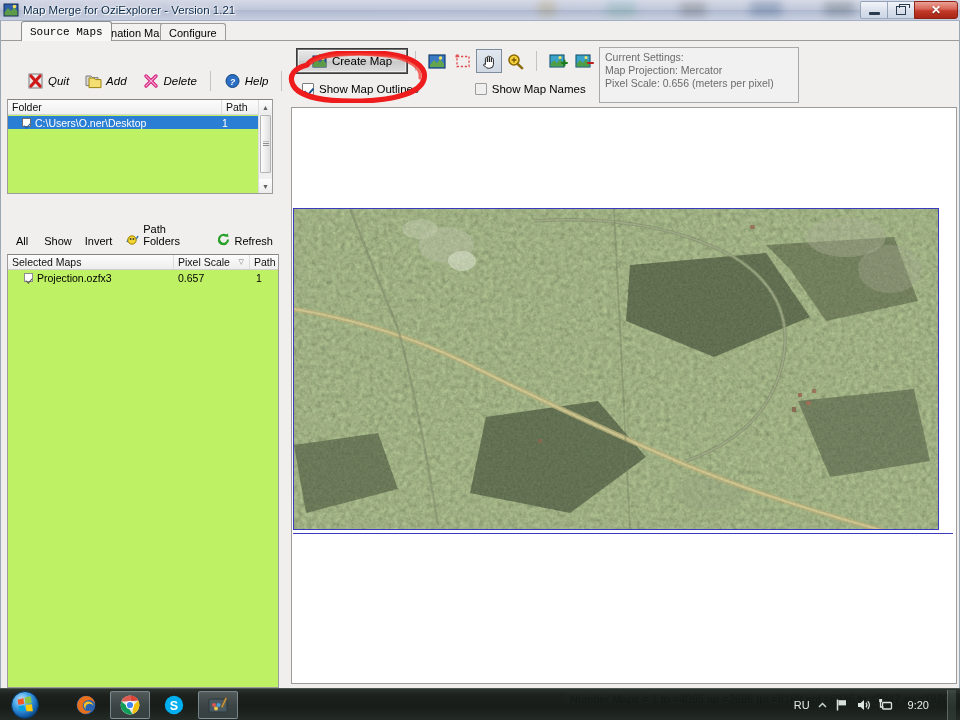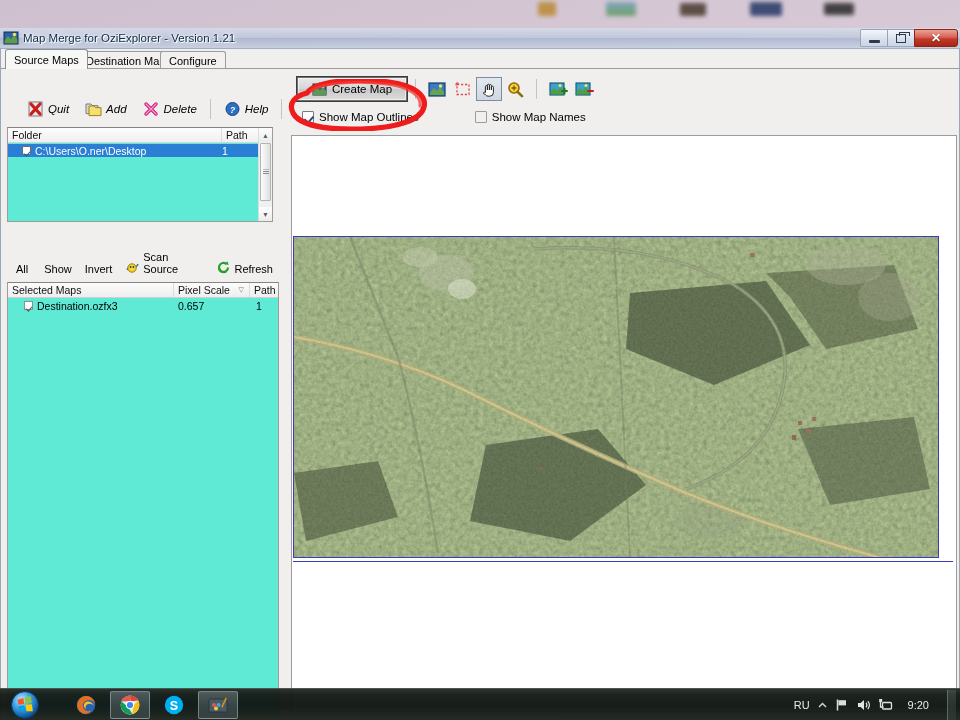--- a/index.html
+++ b/index.html
@@ -20,21 +20,21 @@
   }
   .desk-icon {
     position: absolute;
     filter: blur(2.2px);
     opacity: .85;
   }
 
   
   #appwin {
     position: absolute; left: 0; top: 0;
-    width: 960px; height: 688px; margin-top: 28px;
+    width: 960px; height: 688px;
   }
 
   
   #titlebar {
     position: absolute; left: 0; top: 0; width: 960px; height: 21px;
     background: linear-gradient(180deg, rgba(215,225,238,.72) 0%, rgba(183,200,221,.68) 48%,
                 rgba(160,180,206,.70) 52%, rgba(196,211,230,.72) 100%);
     border-bottom: 1px solid rgba(120,140,165,.55);
     display: flex; align-items: center;
     backdrop-filter: blur(4px);
@@ -121,21 +121,21 @@
     display: flex; align-items: center; gap: 4px;
     height: 26px; padding: 0 7px;
     font-size: 11.5px; color: #000; cursor: default;
     background: transparent; border: 1px solid transparent;
   }
   .tbtn .ic { width: 17px; height: 16px; position: relative; flex: none; }
   .vsep { width: 1px; height: 20px; background: #c3c3c3; margin: 0 5px; }
 
   .panel-box {
     position: absolute;
-    background: #5eead4;
+    background: #bef264;
     border: 1px solid #9c9c9c;
     border-top-color: #848484;
   }
 
   
   #folderlist { left: 4px; top: 56px; width: 266px; height: 95px; }
   .lst-header {
     position: absolute; left: 0; top: 0; right: 0; height: 15px;
     background: linear-gradient(180deg,#fcfcfc,#f0f0f0);
     border-bottom: 1px solid #d6d6d6;
@@ -393,21 +393,21 @@
         </div>
         <div class="wc close">
           <span>✕</span>
         </div>
       </div>
     </div>
 
     <div id="client">
 
       <div id="tabstrip">
-        <div class="tab active" style="left:4px;">
+        <div class="tab active" style="left:20px;font-family:Liberation Mono, monospace;">
           <span>Source Maps</span>
         </div>
         <div class="tab" style="left:76px;">
           <span>Destination Map</span>
         </div>
         <div class="tab" style="left:159px;">
           <span>Configure</span>
         </div>
         <div id="tabline"></div>
       </div>
@@ -486,21 +486,21 @@
           </div>
           <div class="sbtn">
             <span class="ic" style="width:15px;height:15px;">
               <svg width="15" height="15" viewBox="0 0 15 15">
                 <path d="M2 10 q3 -7 6 -4 q3 3 5 -2" stroke="#1b6fb5" stroke-width="1.4" fill="none"></path>
                 <circle cx="7" cy="8" r="4.2" fill="#f3d531" stroke="#9e7f08"></circle>
                 <circle cx="5.6" cy="7" r=".9" fill="#3a3a3a"></circle>
                 <circle cx="8.4" cy="7" r=".9" fill="#3a3a3a"></circle>
               </svg>
             </span>
-            <span>Scan Source</span>
+            <span>Path Folders</span>
           </div>
           <div class="sbtn">
             <span class="ic" style="width:15px;height:15px;">
               <svg width="15" height="15" viewBox="0 0 15 15">
                 <path d="M12 7.5 a4.5 4.5 0 1 1 -1.6 -3.5" stroke="#28a028" stroke-width="2.2" fill="none"></path>
                 <path d="M11.6 1.2 L12.6 5 L8.8 4.2 Z" fill="#28a028"></path>
                 <path d="M3 8 a4.5 4.5 0 0 0 7.5 3" stroke="#28a028" stroke-width="2.2" fill="none"></path>
               </svg>
             </span>
             <span>Refresh</span>
@@ -511,21 +511,21 @@
           <div class="slist-head">
             <div class="col" style="width:166px;border-right:1px solid #dcdcdc;display:flex;align-items:center;padding-left:4px;">Selected Maps</div>
             <div class="col" style="width:76px;border-right:1px solid #dcdcdc;display:flex;align-items:center;padding-left:4px;position:relative;">
               <span>Pixel Scale</span>
               <span class="sortmark">▽</span>
             </div>
             <div class="col" style="width:28px;display:flex;align-items:center;padding-left:4px;">Path</div>
           </div>
           <div class="maprow">
             <span class="chk checked gray" style="margin-left:16px;"></span>
-            <span>Destination.ozfx3</span>
+            <span>Projection.ozfx3</span>
             <span style="position:absolute;left:170px;">0.657</span>
             <span style="position:absolute;left:248px;">1</span>
           </div>
         </div>
 
         <div id="hsb">
           <div class="harr">◀</div>
           <div class="hthumb">
             <span class="hgrip"></span>
           </div>
@@ -605,20 +605,25 @@
           <div class="cbx" style="margin-left:13px;">
             <span class="cbox on"></span>
             <span>Show Map Outlines</span>
           </div>
           <div class="cbx" style="margin-left:32px;padding-left:24px;">
             <span class="cbox off"></span>
             <span>Show Map Names</span>
           </div>
         </div>
 
+        <div id="settingsbox">
+          <div>Current Settings:</div>
+          <div>Map Projection: Mercator</div>
+          <div>Pixel Scale: 0.656 (meters per pixel)</div>
+        </div>
 
         <div id="mapcanvas">
           <div id="mapimg">
             <svg width="644" height="320" viewBox="0 0 322 160" preserveAspectRatio="none" style="display:block;image-rendering:pixelated;">
               <defs>
                 <filter id="px" x="0" y="0" width="100%" height="100%">
                   <feTurbulence type="fractalNoise" baseFrequency="0.42" numOctaves="4" seed="7" result="n"></feTurbulence>
                   <feColorMatrix in="n" type="matrix" values="0.30 0.18 0 0 0.12
                             0.34 0.26 0 0 0.16
                             0.18 0.12 0 0 0.08

